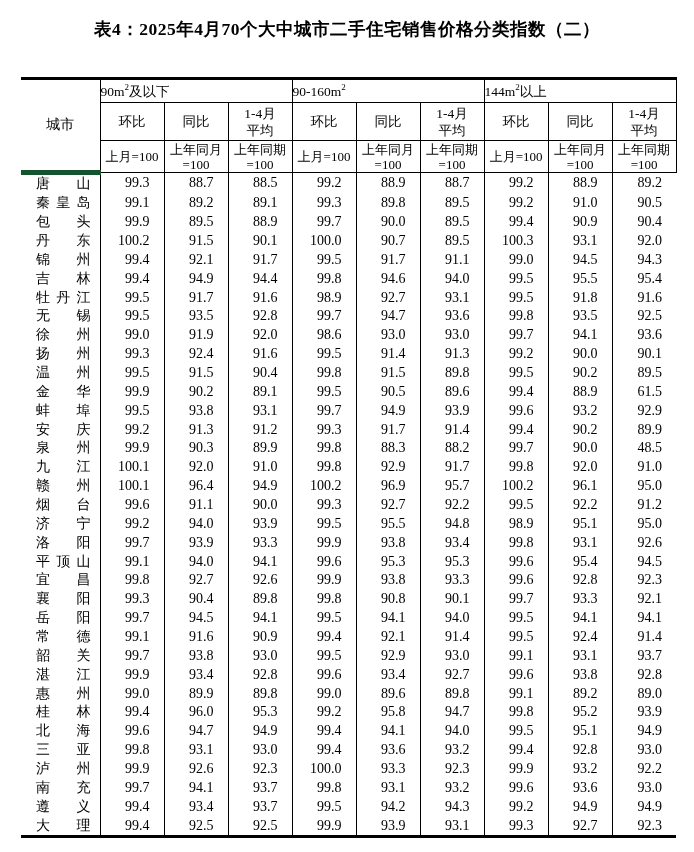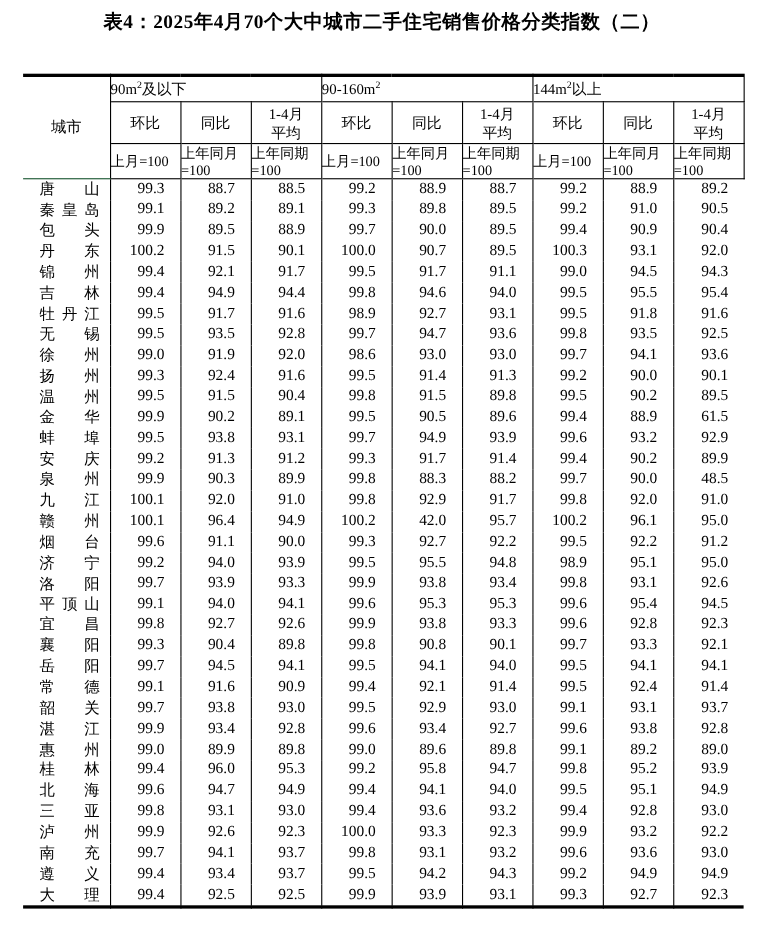--- a/index.html
+++ b/index.html
@@ -2,42 +2,42 @@
 <html><head>
 <meta charset="utf-8">
 <style>
   html,body { margin:0; padding:0; background:#fff; }
   body {
     width:694px; height:852px; overflow:hidden;
     font-family:"Liberation Serif","DejaVu Serif",serif;
     color:#000;
   }
   .title {
-    padding-top:9px;
+    padding-top:19px;
     text-align:center;
     font-weight:bold;
     font-size:17.5px;
     line-height:21px;
     letter-spacing:0.5px;
   }
   table.idx {
     border-collapse:collapse;
     table-layout:fixed;
     margin:37px 0 0 21px;
     width:655px;
     border-top:3px solid #000;
     border-bottom:3px solid #000;
   }
   col.c-city { width:79px; }
   col.c-val  { width:64px; }
   th { font-weight:normal; padding:0; }
   td { padding:0; }
   .th-city {
     border-right:1px solid #000;
-    border-bottom:1px solid #14532d;
+    border-bottom:5px solid #14532d;
     font-size:14px;
     text-align:center;
     vertical-align:middle;
   }
   .th-group {
     border-left:1px solid #000;
     border-bottom:1px solid #000;
     height:22px;
     font-size:13.5px;
     text-align:left;
@@ -50,21 +50,21 @@
     font-size:13.5px;
     text-align:center;
     vertical-align:middle;
     line-height:17px;
   }
   .th-base {
     border-left:1px solid #000;
     border-bottom:1px solid #000;
     height:31px;
     font-size:13px;
-    text-align:left;
+    text-align:center;
     vertical-align:middle;
     line-height:15px;
   }
   .hdr-right { border-right:1px solid #000;font-family:Liberation Serif, serif; }
   .line:empty { display:none; }
   sup.sq { font-size:9px; }
   tbody td { height:18.86px; font-size:14px; vertical-align:middle; }
   td.val {
     border-left:1px solid #000;
     text-align:right;
@@ -451,21 +451,21 @@
         <td class="city">
           <div class="city-flex">
             <span>赣</span>
             <span>州</span>
           </div>
         </td>
         <td class="val">100.1</td>
         <td class="val">96.4</td>
         <td class="val">94.9</td>
         <td class="val">100.2</td>
-        <td class="val">42.0</td>
+        <td class="val">96.9</td>
         <td class="val">95.7</td>
         <td class="val">100.2</td>
         <td class="val">96.1</td>
         <td class="val">95.0</td>
       </tr>
       <tr>
         <td class="city">
           <div class="city-flex">
             <span>烟</span>
             <span>台</span>

